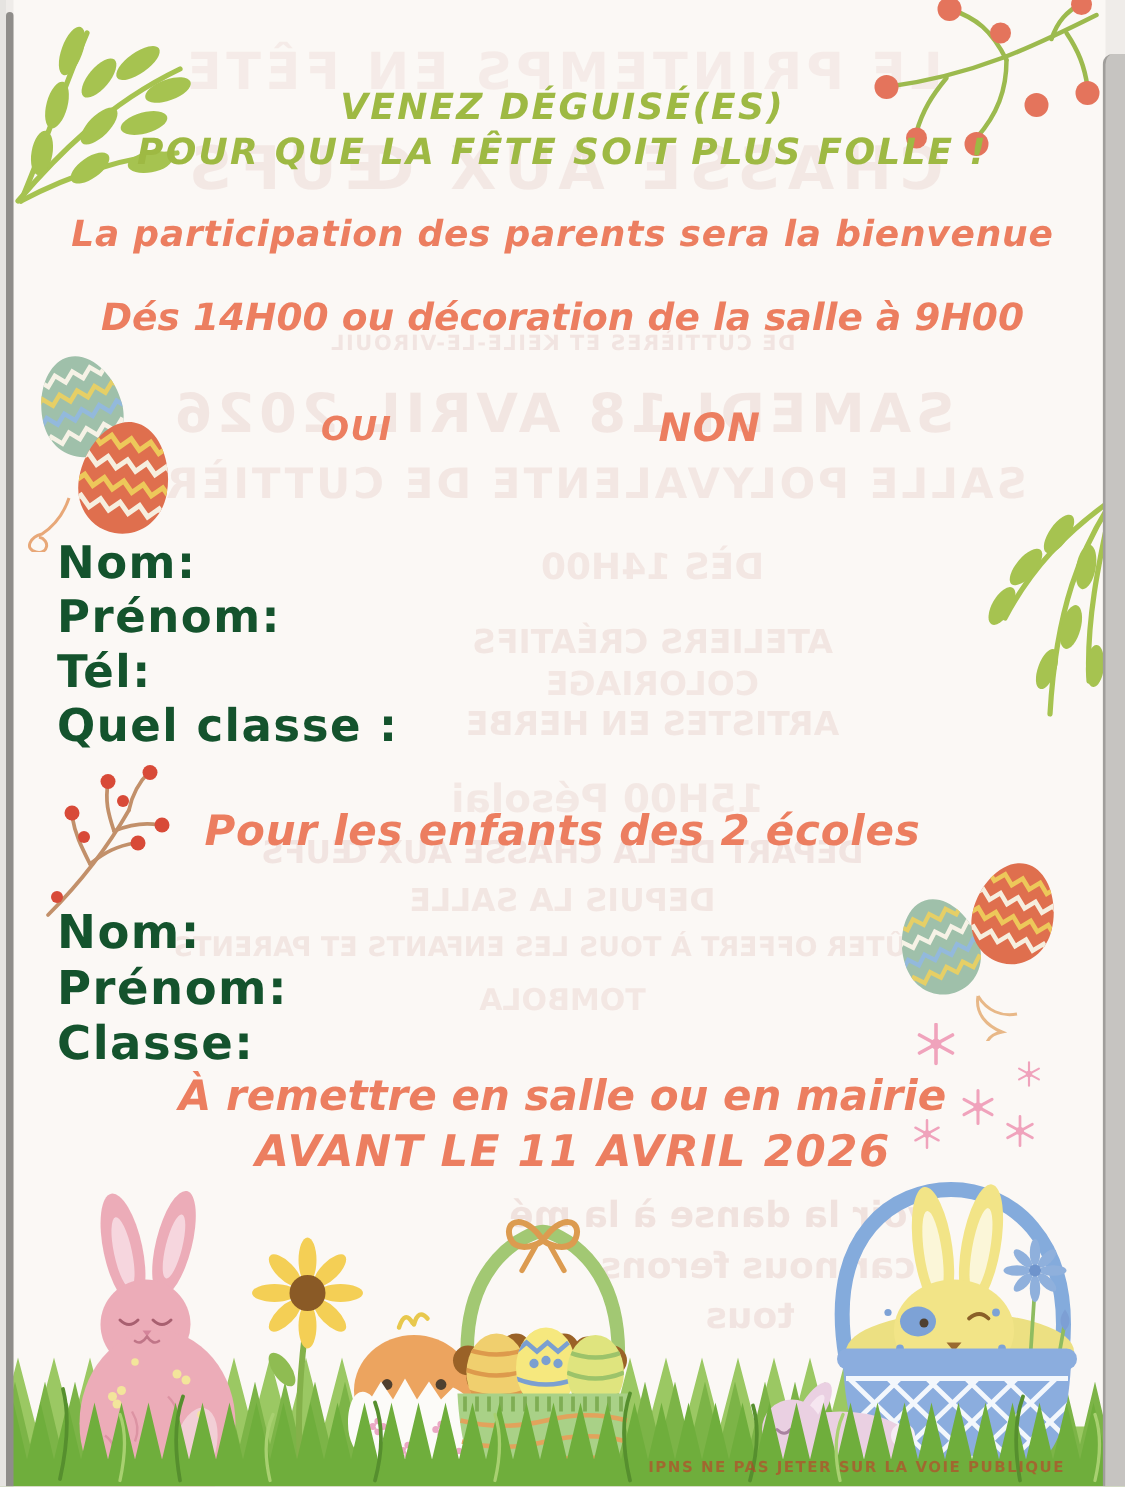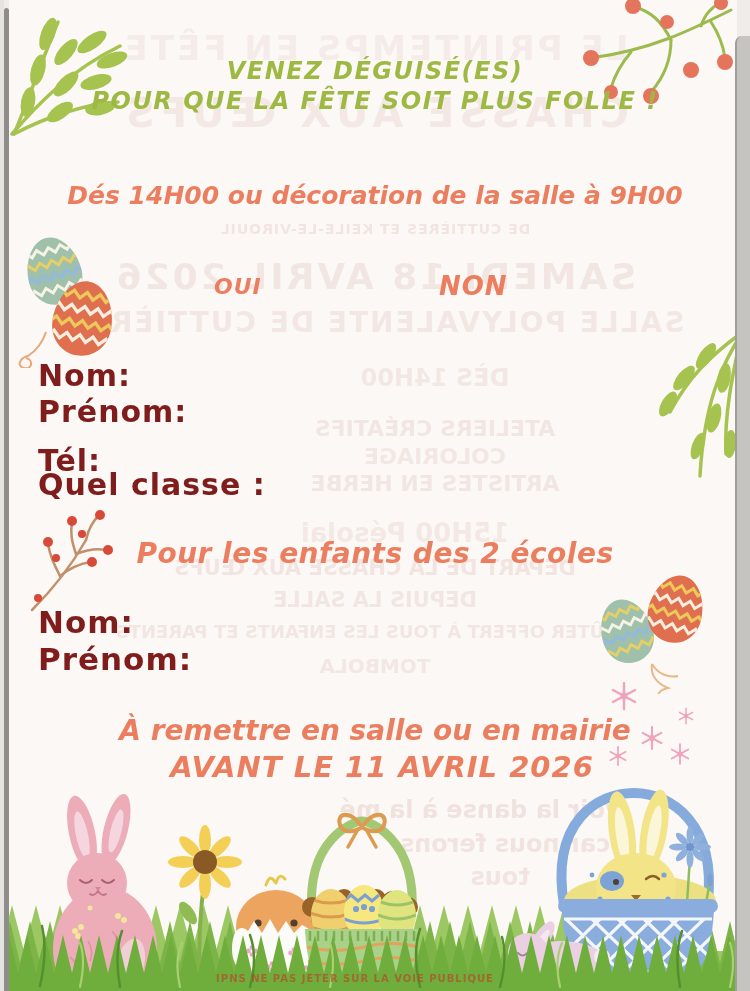--- a/index.html
+++ b/index.html
@@ -14,30 +14,30 @@
 
   
   .t{position:absolute;white-space:nowrap;z-index:3;font-style:italic;}
   .center{left:0;right:0;text-align:center;}
   .green{color:#9eb943;}
   .orange{color:#ec7e60;}
 
   .title1{top:57px;font-size:24px;letter-spacing:1.5px;}
   .title2{top:87px;font-size:24px;letter-spacing:1.5px;}
   .intro1{top:142px;font-size:24px;letter-spacing:.5px;}
-  .intro2{top:181px;font-size:25px;text-align:center;}
+  .intro2{top:197px;font-size:25px;text-align:center;}
   .oui{left:214px;top:274px;font-size:22px;letter-spacing:1px;}
   .non{left:439px;top:271px;font-size:26px;letter-spacing:1px;text-align:center;}
-  .flabel{position:absolute;left:38px;font-size:30px;letter-spacing:1px;color:#7f1d1d;z-index:3;white-space:nowrap;}
-  .f1-0{top:358px;} .f1-1{top:394px;} .f1-2{top:443px;} .f1-3{top:467px;}
+  .flabel{position:absolute;left:38px;font-size:30px;letter-spacing:1px;color:#14532d;z-index:3;white-space:nowrap;}
+  .f1-0{top:358px;} .f1-1{top:394px;} .f1-2{top:431px;} .f1-3{top:467px;}
   .childhead{top:537px;font-size:28px;letter-spacing:.5px;}
   .f2-0{top:604px;font-size:31px;} .f2-1{top:641px;font-size:31px;} .f2-2{top:678px;font-size:31px;}
   .foot1{top:714px;font-size:28px;}
   .foot2{top:750px;font-size:29px;letter-spacing:1px;margin-left:14px;}
-  .printnote{position:absolute;top:973px;left:0;right:40px;text-align:center;font-size:10px;letter-spacing:1px;
+  .printnote{position:absolute;top:973px;left:0;right:40px;text-align:right;font-size:10px;letter-spacing:1px;
              color:#c23b28;opacity:.6;z-index:6;}
 
   
   .ghost{position:absolute;left:0;right:0;text-align:center;transform:scaleX(-1);color:#c4847c;
          white-space:nowrap;z-index:1;font-weight:bold;}
   .g0{top:28px;font-size:34px;opacity:.10;letter-spacing:3px;}
   .g1{top:90px;font-size:40px;opacity:.13;letter-spacing:5px;}
   .g2{top:221px;font-size:14px;opacity:.16;letter-spacing:1px;}
   .g3{top:256px;font-size:36px;opacity:.15;letter-spacing:3px;}
   .g4{top:306px;font-size:28px;opacity:.14;letter-spacing:2px;}
@@ -236,33 +236,35 @@
         </g>
       <g transform="translate(86,34) scale(.6)">
           <path d="M0,-13 L0,13 M-11,-6 L11,6 M11,-6 L-11,6" fill="none"></path>
           <circle r="2.4"></circle>
         </g>
     </g>
   </svg>
 
   <div class="t center green title1">VENEZ DÉGUISÉ(ES)</div>
   <div class="t center green title2">POUR QUE LA FÊTE SOIT PLUS FOLLE !</div>
+  <div class="t center orange intro1">La participation des parents sera la bienvenue</div>
   <div class="t center orange intro2">Dés 14H00 ou décoration de la salle à 9H00</div>
   <div class="t orange oui">OUI</div>
   <div class="t orange non">NON</div>
 
   <div class="flabel f1-0">Nom:</div>
   <div class="flabel f1-1">Prénom:</div>
   <div class="flabel f1-2">Tél:</div>
   <div class="flabel f1-3">Quel classe :</div>
 
   <div class="t center orange childhead">Pour les enfants des 2 écoles</div>
 
   <div class="flabel f2-0">Nom:</div>
   <div class="flabel f2-1">Prénom:</div>
+  <div class="flabel f2-2">Classe:</div>
 
   <div class="t center orange foot1">À remettre en salle ou en mairie</div>
   <div class="t center orange foot2">AVANT LE 11 AVRIL 2026</div>
 
   <svg class="scene" width="750" height="210" viewBox="0 0 750 210">
 
     <path fill="#9bc863" d="M0,210 L0,170 l12,-46 l12,46 l12,-46 l12,46 l12,-46 l12,46 l12,-46 l12,46 l12,-46 l12,46 l12,-46 l12,46 l12,-46 l12,46 l12,-46 l12,46 l12,-46 l12,46 l12,-46 l12,46 l12,-46 l12,46 l12,-46 l12,46 l12,-46 l12,46 l12,-46 l12,46 l12,-46 l12,46 l12,-46 l12,46 l12,-46 l12,46 l12,-46 l12,46 l12,-46 l12,46 l12,-46 l12,46 l12,-46 l12,46 l12,-46 l12,46 l12,-46 l12,46 l12,-46 l12,46 l12,-46 l12,46 l12,-46 l12,46 l12,-46 l12,46 l12,-46 l12,46 l12,-46 l12,46 L750,170 L750,210 Z"></path>
     <path fill="#7cb447" d="M0,210 L0,182 l10,-42 l10,42 l10,-42 l10,42 l10,-42 l10,42 l10,-42 l10,42 l10,-42 l10,42 l10,-42 l10,42 l10,-42 l10,42 l10,-42 l10,42 l10,-42 l10,42 l10,-42 l10,42 l10,-42 l10,42 l10,-42 l10,42 l10,-42 l10,42 l10,-42 l10,42 l10,-42 l10,42 l10,-42 l10,42 l10,-42 l10,42 l10,-42 l10,42 l10,-42 l10,42 l10,-42 l10,42 l10,-42 l10,42 l10,-42 l10,42 l10,-42 l10,42 l10,-42 l10,42 l10,-42 l10,42 l10,-42 l10,42 l10,-42 l10,42 l10,-42 l10,42 l10,-42 l10,42 l10,-42 l10,42 l10,-42 l10,42 l10,-42 l10,42 l10,-42 l10,42 l10,-42 l10,42 l10,-42 l10,42 l10,-42 l10,42 l10,-42 l10,42 l10,-42 l10,42 L750,210 Z"></path>
 
     <g>

